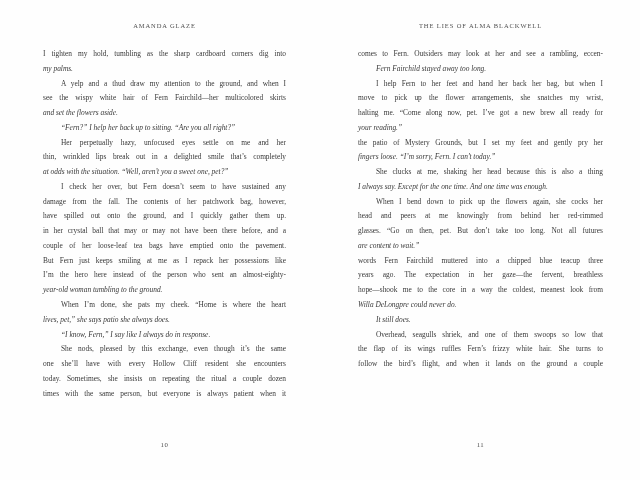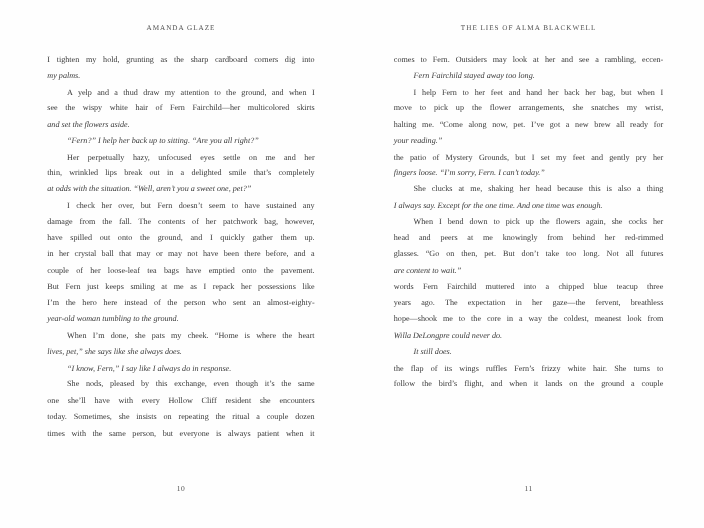--- a/index.html
+++ b/index.html
@@ -62,39 +62,39 @@
   }
 </style>
 </head>
 <body>
 
 <div class="spread">
 
   <div class="page page-left">
     <div class="running-header">AMANDA GLAZE</div>
     <div class="page-body">
-        <div class="line">I tighten my hold, grunting as the sharp cardboard corners dig into</div>
+        <div class="line">I tighten my hold, tumbling as the sharp cardboard corners dig into</div>
         <div class="line end">my palms.</div>
         <div class="line indent">A yelp and a thud draw my attention to the ground, and when I</div>
         <div class="line">see the wispy white hair of Fern Fairchild—her multicolored skirts</div>
         <div class="line end">and set the flowers aside.</div>
         <div class="line indent end">“Fern?” I help her back up to sitting. “Are you all right?”</div>
         <div class="line indent">Her perpetually hazy, unfocused eyes settle on me and her</div>
         <div class="line">thin, wrinkled lips break out in a delighted smile that’s completely</div>
         <div class="line end">at odds with the situation. “Well, aren’t you a sweet one, pet?”</div>
         <div class="line indent">I check her over, but Fern doesn’t seem to have sustained any</div>
         <div class="line">damage from the fall. The contents of her patchwork bag, however,</div>
         <div class="line">have spilled out onto the ground, and I quickly gather them up.</div>
         <div class="line">in her crystal ball that may or may not have been there before, and a</div>
         <div class="line">couple of her loose-leaf tea bags have emptied onto the pavement.</div>
         <div class="line">But Fern just keeps smiling at me as I repack her possessions like</div>
         <div class="line">I’m the hero here instead of the person who sent an almost-eighty-</div>
         <div class="line end">year-old woman tumbling to the ground.</div>
         <div class="line indent">When I’m done, she pats my cheek. “Home is where the heart</div>
-        <div class="line end">lives, pet,” she says like she always does.</div>
+        <div class="line end">lives, pet,” she says patio she always does.</div>
         <div class="line indent end">“I know, Fern,” I say like I always do in response.</div>
         <div class="line indent">She nods, pleased by this exchange, even though it’s the same</div>
         <div class="line">one she’ll have with every Hollow Cliff resident she encounters</div>
         <div class="line">today. Sometimes, she insists on repeating the ritual a couple dozen</div>
         <div class="line">times with the same person, but everyone is always patient when it</div>
       </div>
     <div class="page-number">10</div>
   </div>
 
   <div class="page page-right">
@@ -112,19 +112,20 @@
         <div class="line end">I always say. Except for the one time. And one time was enough.</div>
         <div class="line indent">When I bend down to pick up the flowers again, she cocks her</div>
         <div class="line">head and peers at me knowingly from behind her red-rimmed</div>
         <div class="line">glasses. “Go on then, pet. But don’t take too long. Not all futures</div>
         <div class="line end">are content to wait.”</div>
         <div class="line">words Fern Fairchild muttered into a chipped blue teacup three</div>
         <div class="line">years ago. The expectation in her gaze—the fervent, breathless</div>
         <div class="line">hope—shook me to the core in a way the coldest, meanest look from</div>
         <div class="line end">Willa DeLongpre could never do.</div>
         <div class="line indent end">It still does.</div>
+        <div class="line indent">Overhead, seagulls shriek, and one of them swoops so low that</div>
         <div class="line">the flap of its wings ruffles Fern’s frizzy white hair. She turns to</div>
         <div class="line">follow the bird’s flight, and when it lands on the ground a couple</div>
       </div>
     <div class="page-number">11</div>
   </div>
 
 </div>
 
 </body></html>

